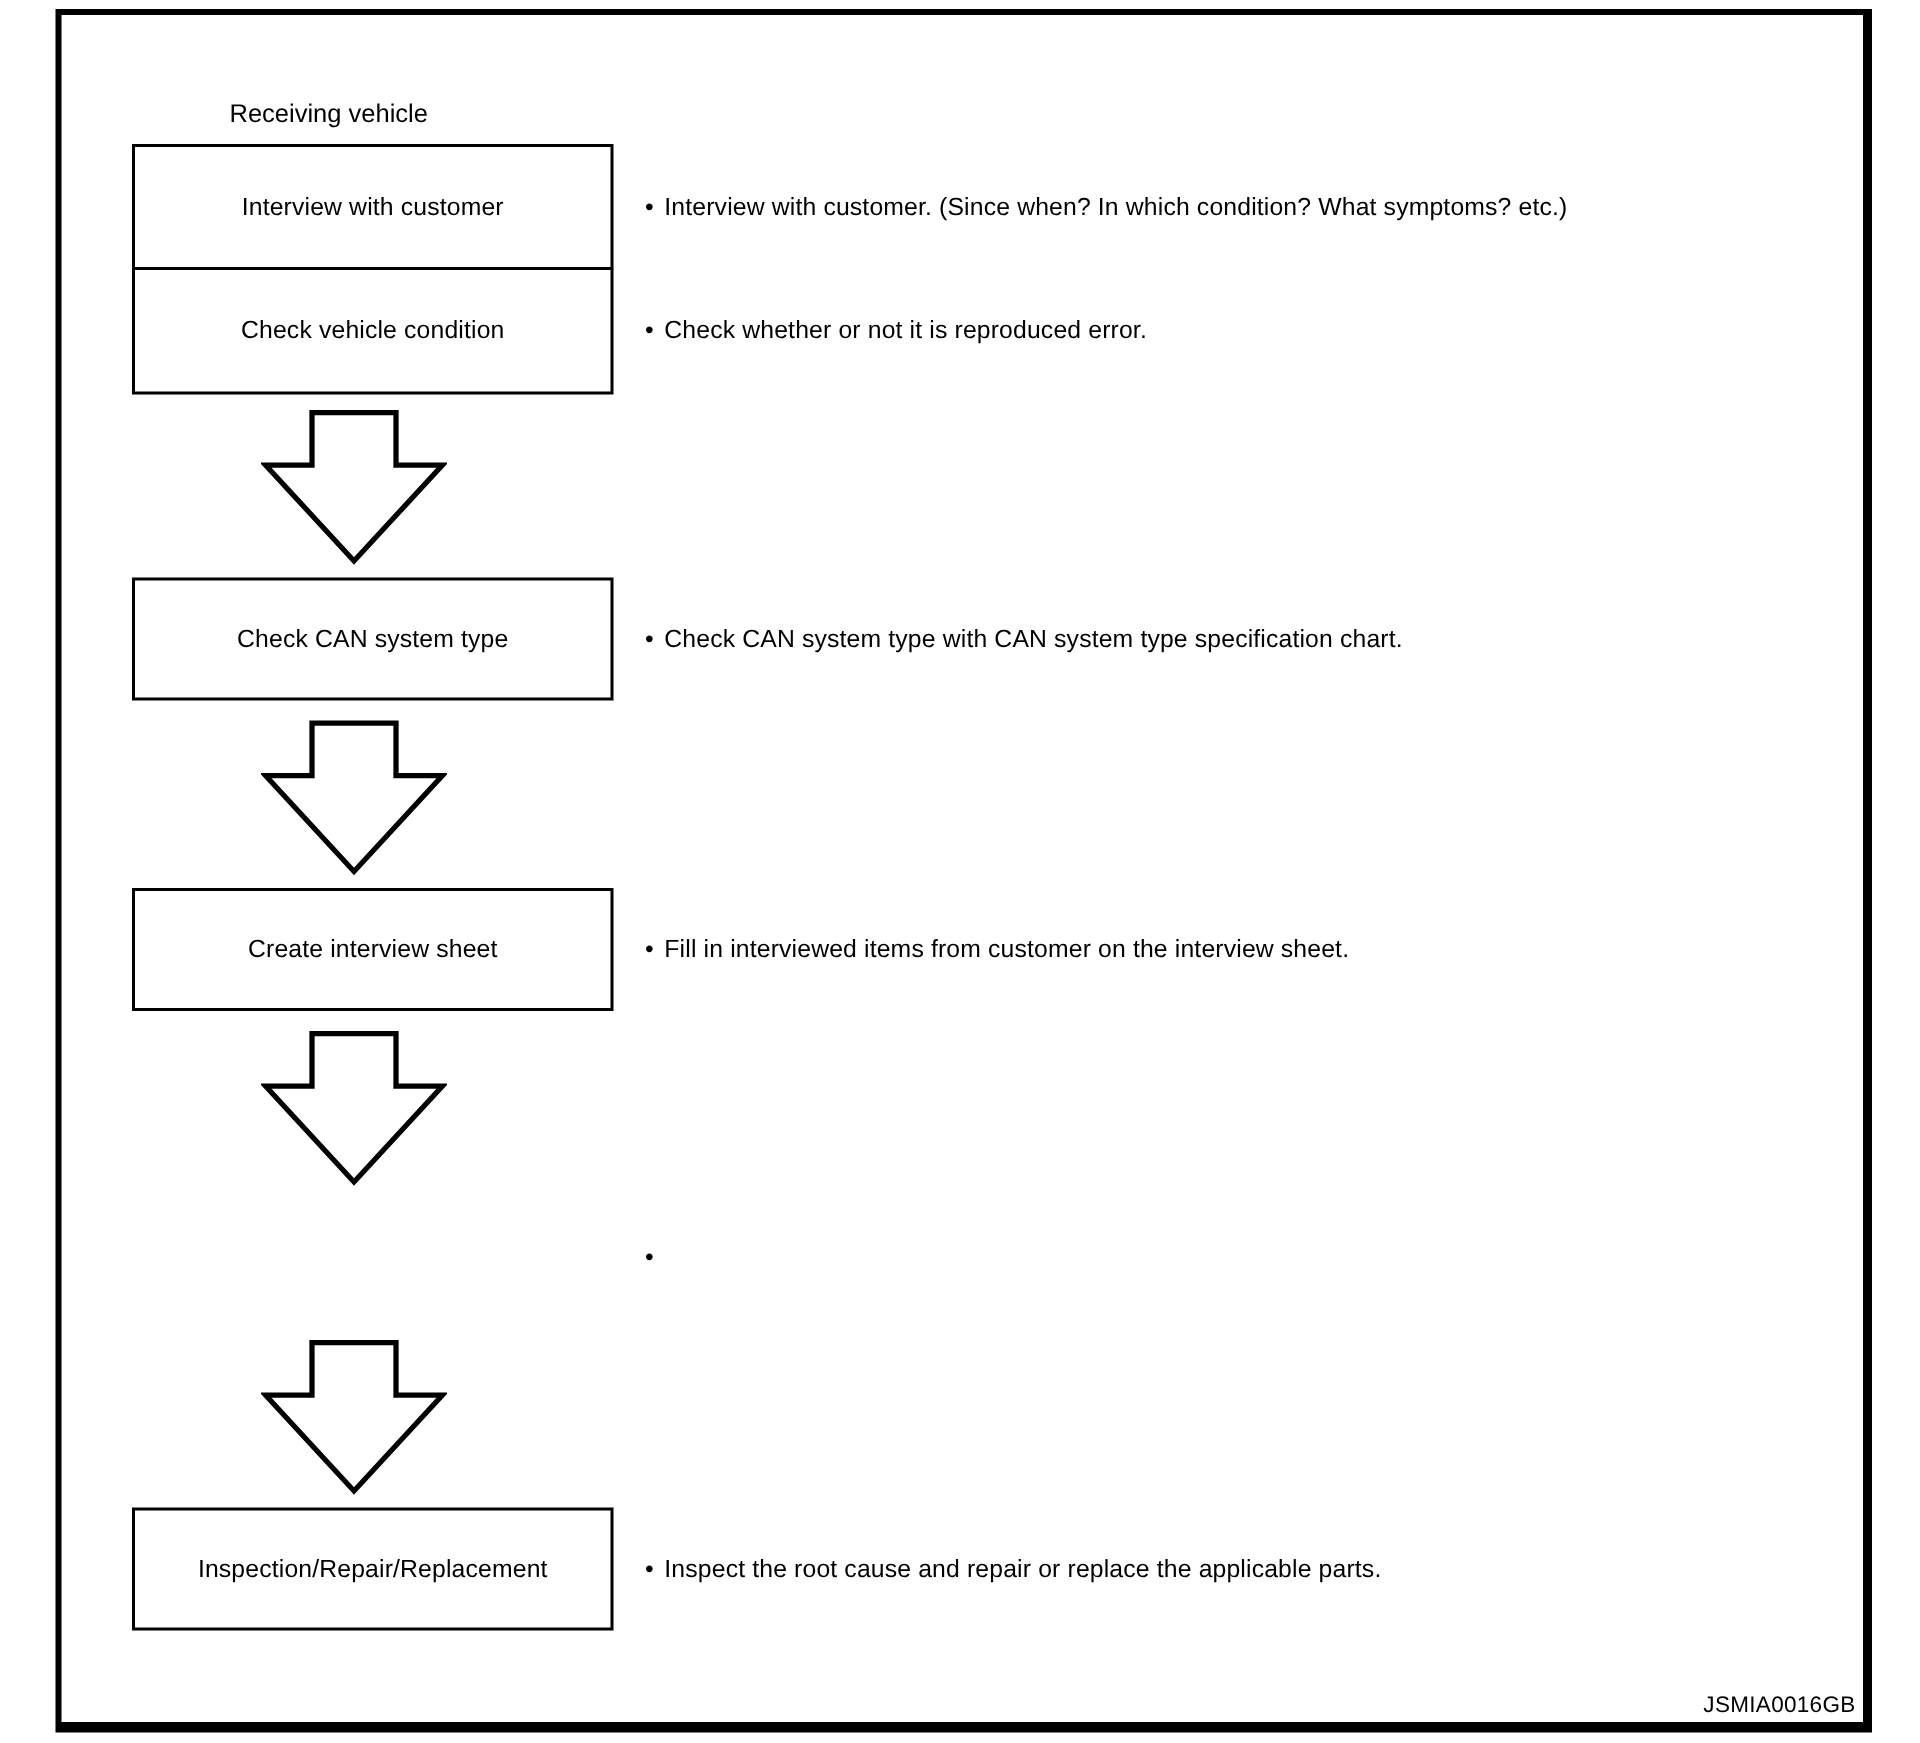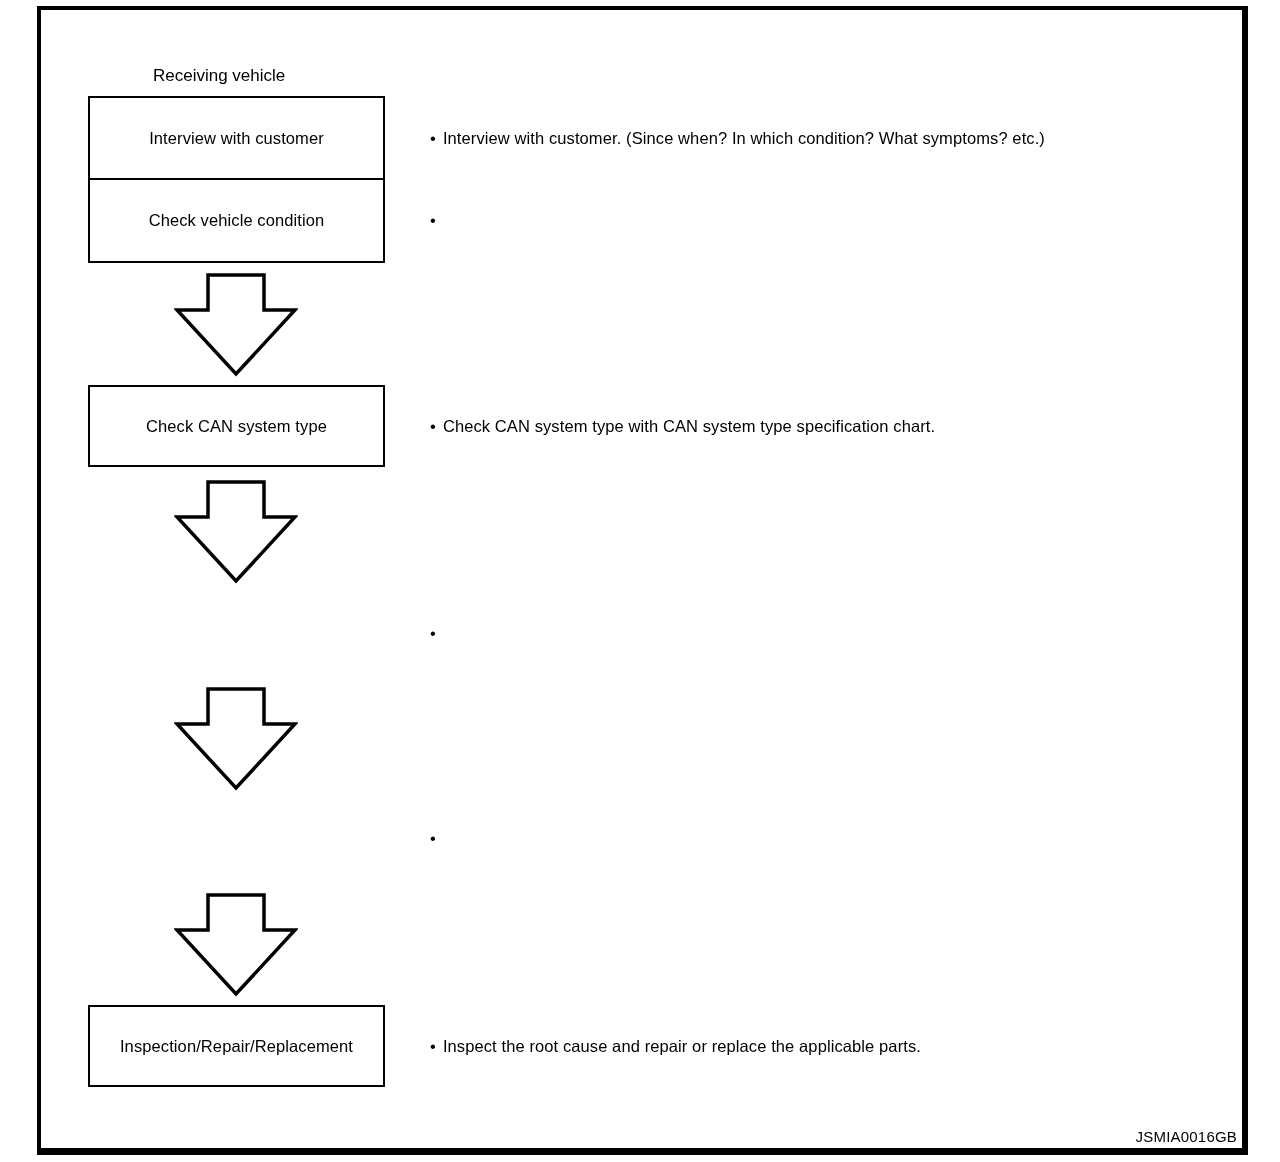--- a/index.html
+++ b/index.html
@@ -31,21 +31,21 @@
   .top-label {
     position: absolute;
     left: 153px;
     top: 66px;
     font-size: 17px;
     white-space: nowrap;
   }
   .step-box {
     position: absolute;
     left: 88px;
-    width: 297px;
+    width: 321px;
     box-sizing: border-box;
     border: 2px solid #000000;
     background: #ffffff;
     display: flex;
     align-items: center;
     justify-content: center;
     text-align: center;
     font-size: 16.5px;
     letter-spacing: 0.1px;
   }
@@ -109,20 +109,23 @@
 
   <div class="step-box box-1">
     <span>Interview with customer</span>
   </div>
   <div class="step-box box-2">
     <span>Check vehicle condition</span>
   </div>
   <div class="step-box box-3">
     <span>Check CAN system type</span>
   </div>
+  <div class="step-box box-4">
+    <span>Create interview sheet</span>
+  </div>
   <div class="step-box box-6">
     <span>Inspection/Repair/Replacement</span>
   </div>
 
   <svg class="down-arrow arrow-1" viewBox="0 0 124 106">
     <polygon points="34,3 90,3 90,38 121,38 62,102 3,38 34,38" fill="#ffffff" stroke="#000000" stroke-width="3.5"></polygon>
   </svg>
   <svg class="down-arrow arrow-2" viewBox="0 0 124 106">
     <polygon points="34,3 90,3 90,38 121,38 62,102 3,38 34,38" fill="#ffffff" stroke="#000000" stroke-width="3.5"></polygon>
   </svg>
@@ -132,27 +135,29 @@
   <svg class="down-arrow arrow-4" viewBox="0 0 124 106">
     <polygon points="34,3 90,3 90,38 121,38 62,102 3,38 34,38" fill="#ffffff" stroke="#000000" stroke-width="3.5"></polygon>
   </svg>
 
   <div class="note note-1">
     <span class="bullet">•</span>
     <span class="text">Interview with customer. (Since when? In which condition? What symptoms? etc.)</span>
   </div>
   <div class="note note-2">
     <span class="bullet">•</span>
+    <span class="text">Check whether or not it is reproduced error.</span>
   </div>
   <div class="note note-3">
     <span class="bullet">•</span>
     <span class="text">Check CAN system type with CAN system type specification chart.</span>
   </div>
   <div class="note note-4">
     <span class="bullet">•</span>
+    <span class="text">Fill in interviewed items from customer on the interview sheet.</span>
   </div>
   <div class="note note-5">
     <span class="bullet">•</span>
   </div>
   <div class="note note-6">
     <span class="bullet">•</span>
     <span class="text">Inspect the root cause and repair or replace the applicable parts.</span>
   </div>
 
   <div class="figure-code">JSMIA0016GB</div>

